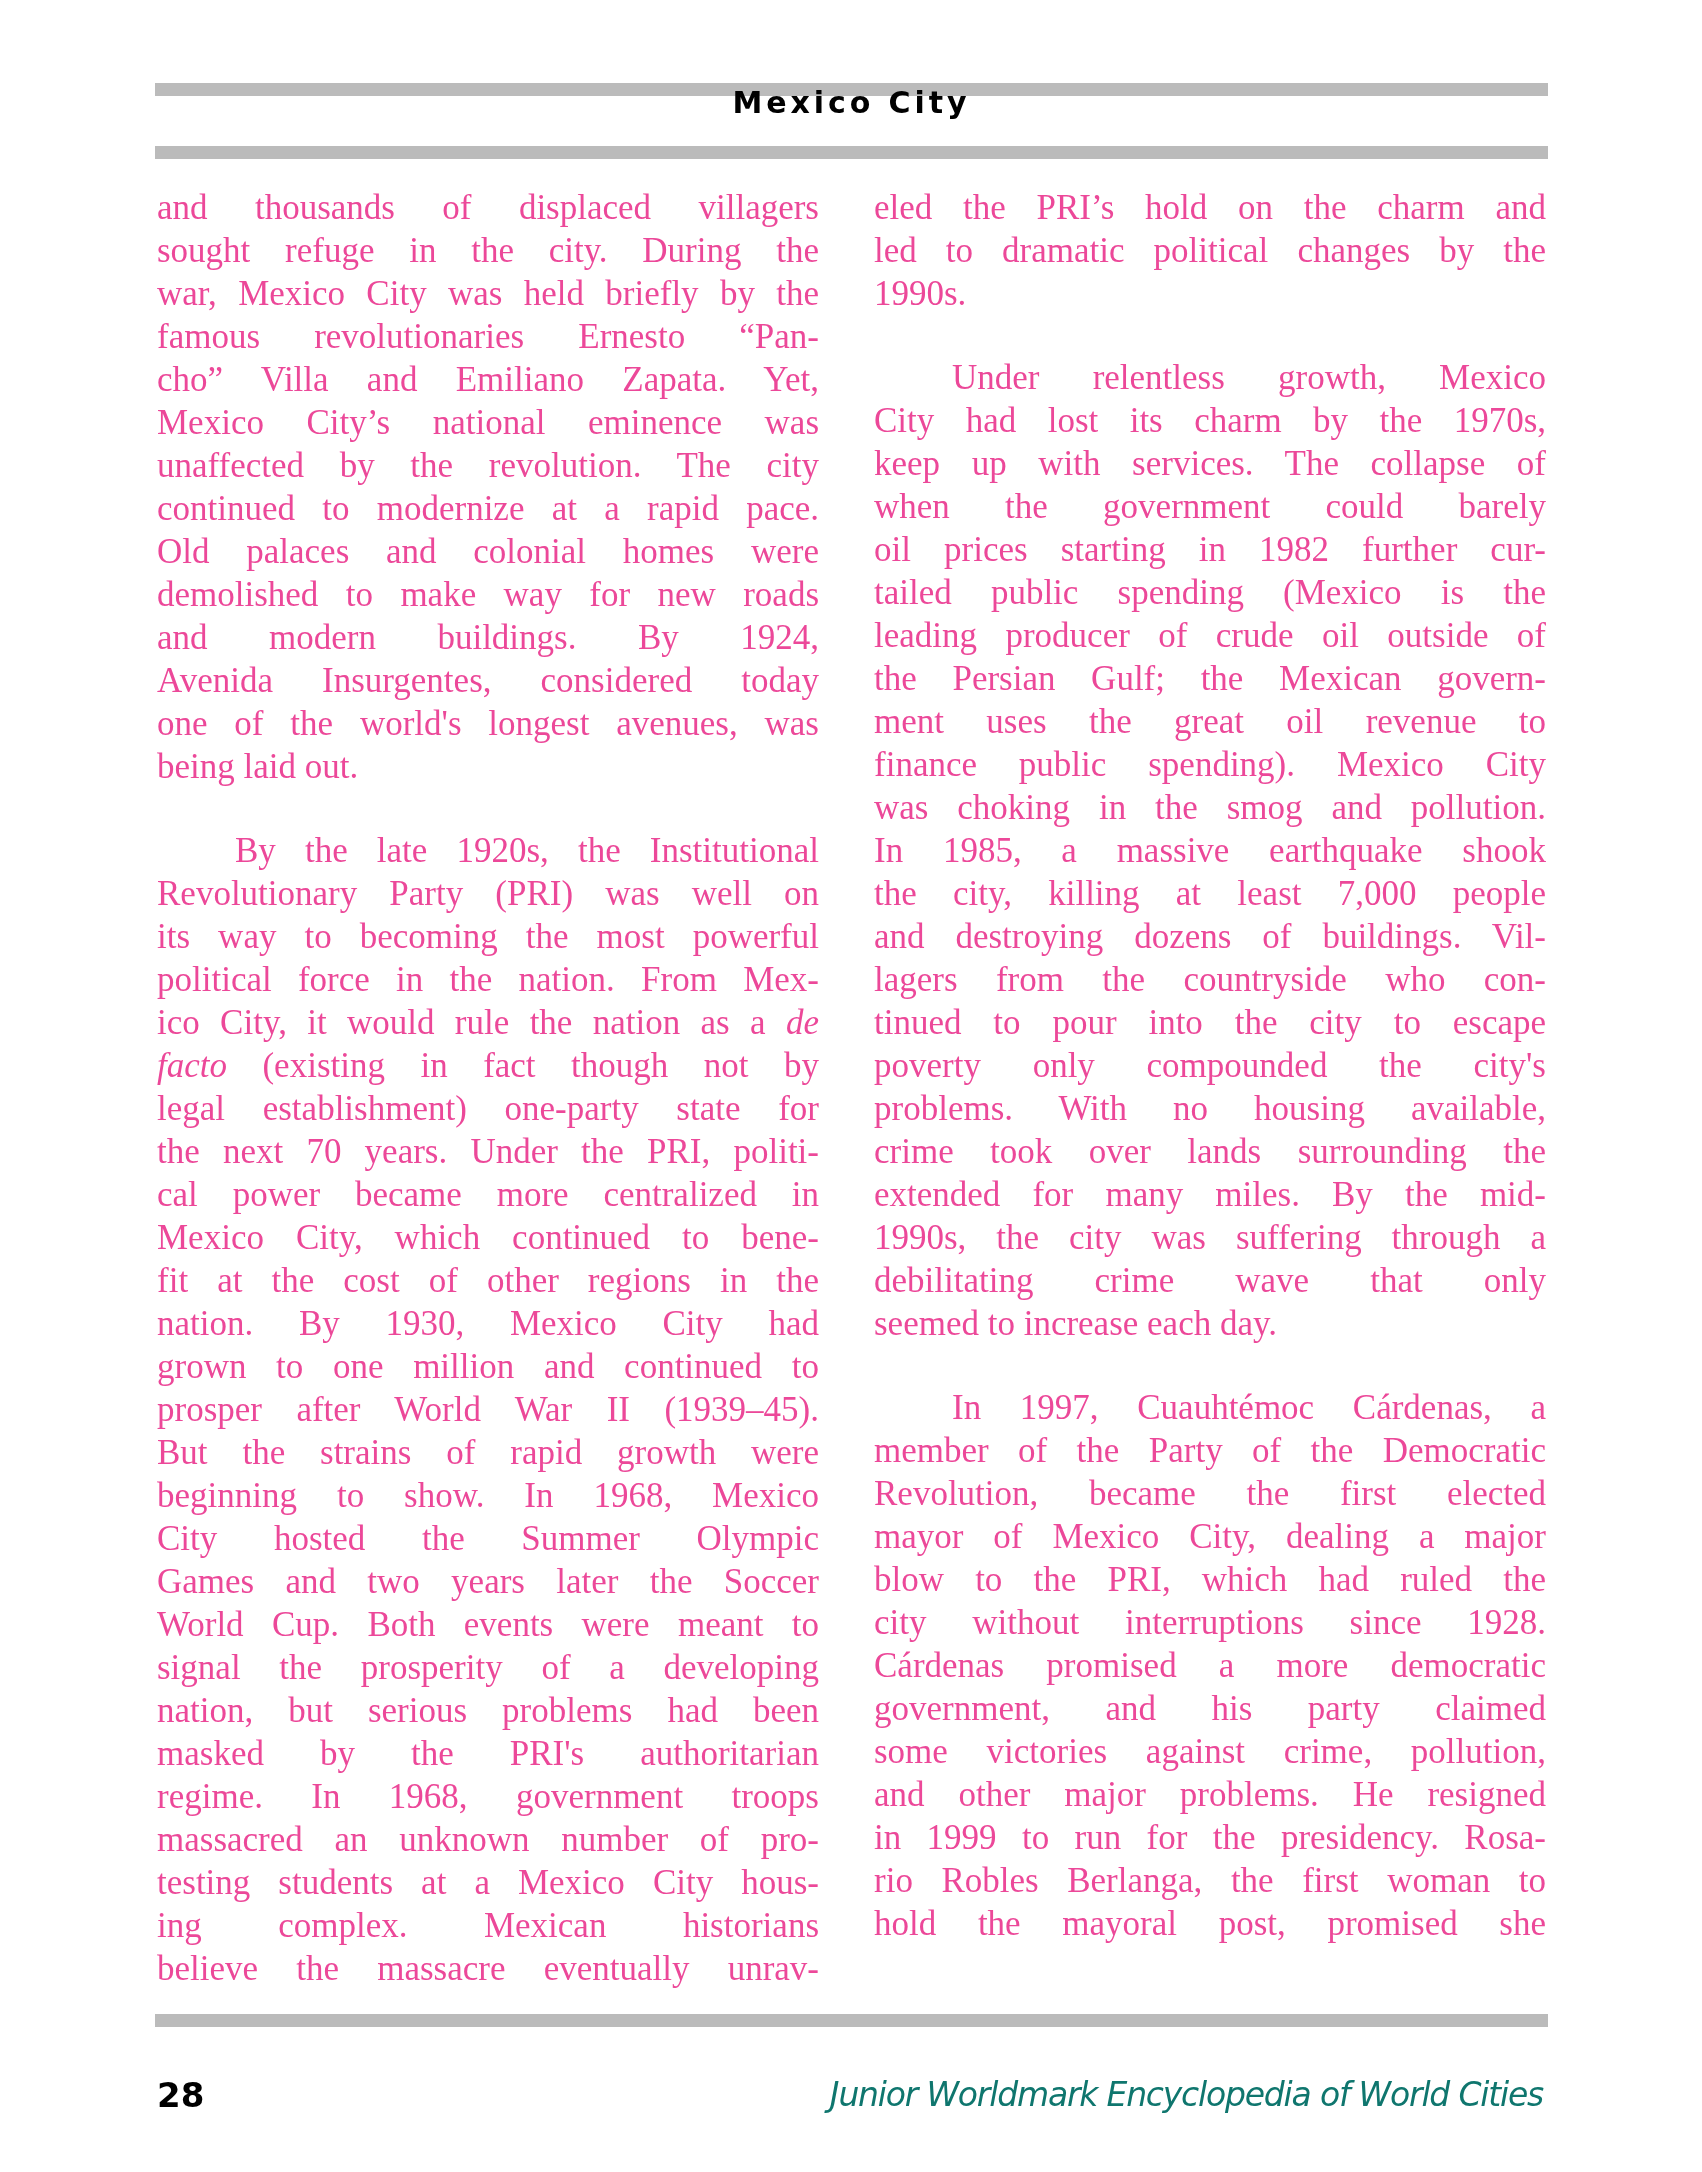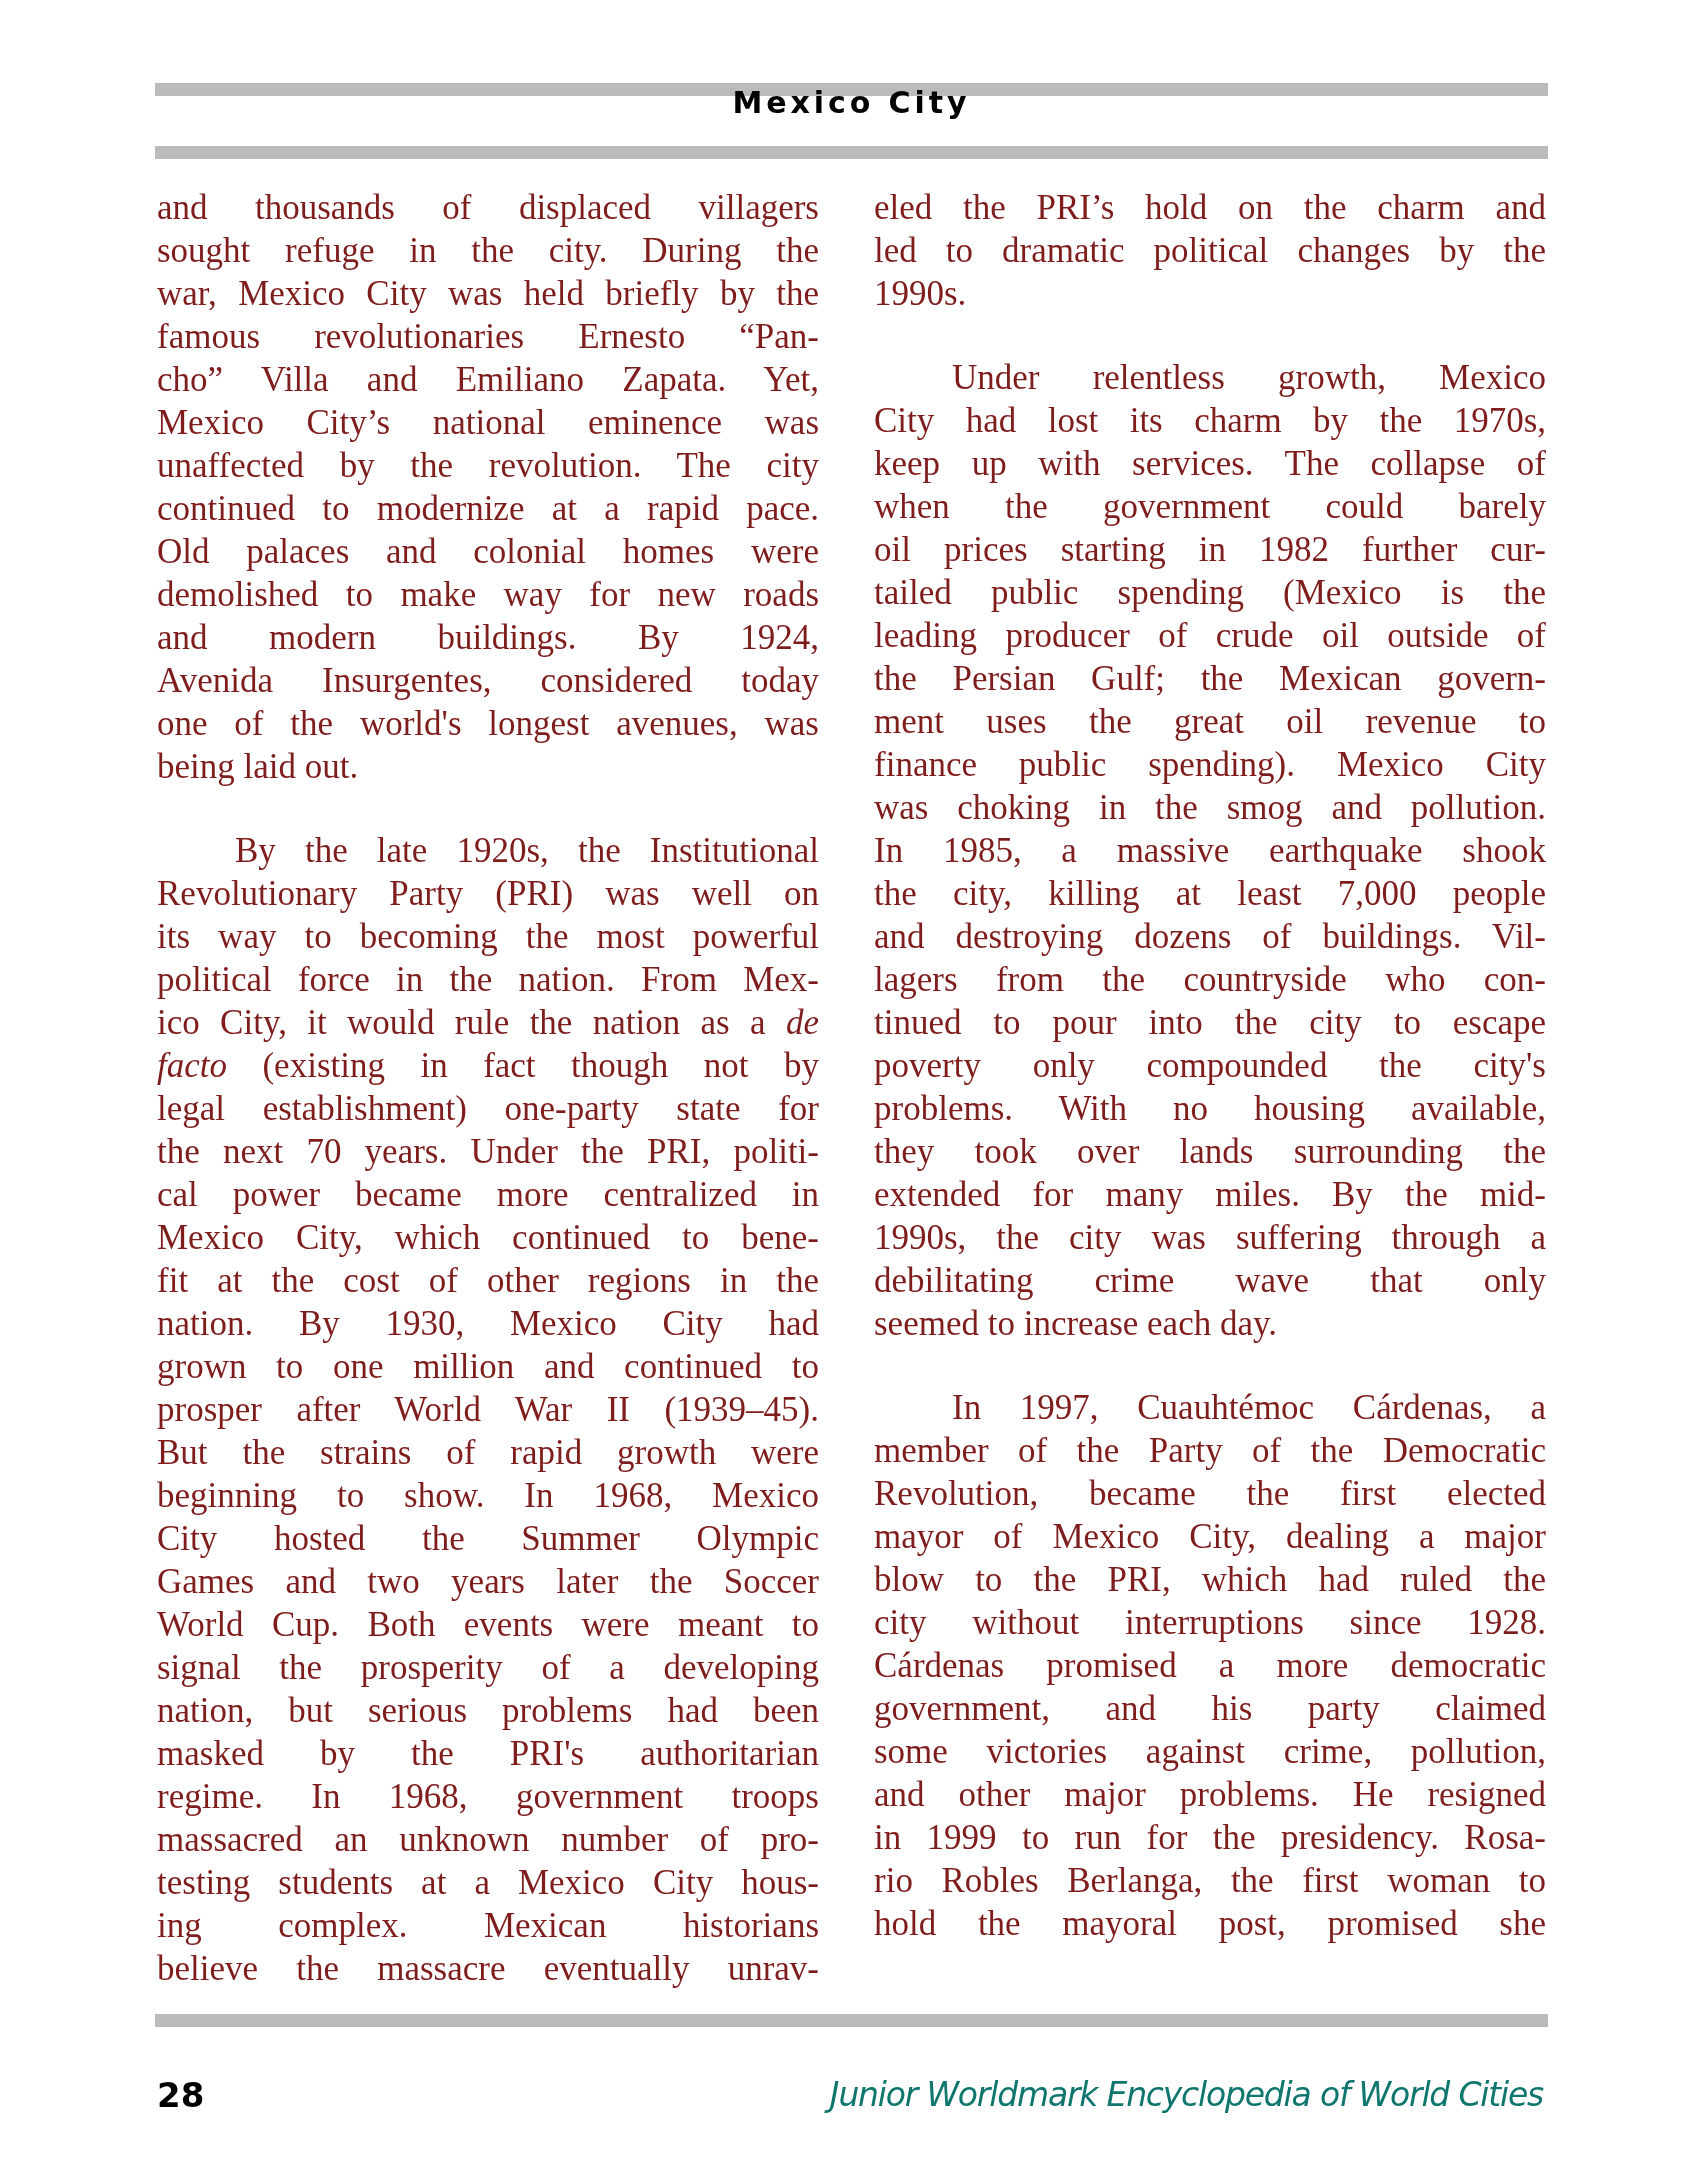--- a/index.html
+++ b/index.html
@@ -9,21 +9,21 @@
   #bar-top-2 { top: 146px; }
   #bar-bottom { top: 2014px; }
   .running-head {
     position: absolute; top: 82px; left: 155px; width: 1393px; height: 41px;
     text-align: center;
     font-family: "DejaVu Sans", sans-serif; font-weight: bold;
     font-size: 30px; letter-spacing: 3.9px; line-height: 41px; color: #000;
   }
   .column {
     position: absolute; top: 186px; width: 665px;
-    font-family: "Liberation Serif", serif; font-size: 35px; line-height: 43px; color: #7f1d1d;
+    font-family: "Liberation Serif", serif; font-size: 35px; line-height: 43px; color: #ec4899;
   }
   #col-left { left: 157px; width: 662px; }
   #col-right { left: 874px; width: 672px; }
   .line { display: block; white-space: nowrap; text-align: justify; text-align-last: justify; height: 43px; overflow: visible; }
   .line.last { text-align-last: left; }
   .line.indent { padding-left: 78px; }
   .para-gap { display: block; height: 41px; }
   .ital { font-style: italic; }
   .footer-num {
     position: absolute; top: 2073px; left: 157px;
@@ -110,21 +110,21 @@
     <span class="line">ment uses the great oil revenue to</span>
     <span class="line">finance public spending). Mexico City</span>
     <span class="line">was choking in the smog and pollution.</span>
     <span class="line">In 1985, a massive earthquake shook</span>
     <span class="line">the city, killing at least 7,000 people</span>
     <span class="line">and destroying dozens of buildings. Vil-</span>
     <span class="line">lagers from the countryside who con-</span>
     <span class="line">tinued to pour into the city to escape</span>
     <span class="line">poverty only compounded the city's</span>
     <span class="line">problems. With no housing available,</span>
-    <span class="line">they took over lands surrounding the</span>
+    <span class="line">crime took over lands surrounding the</span>
     <span class="line">extended for many miles. By the mid-</span>
     <span class="line">1990s, the city was suffering through a</span>
     <span class="line">debilitating crime wave that only</span>
     <span class="line last">seemed to increase each day.</span>
   </div>
   <span class="para-gap"></span>
   <div>
     <span class="line indent">In 1997, Cuauhtémoc Cárdenas, a</span>
     <span class="line">member of the Party of the Democratic</span>
     <span class="line">Revolution, became the first elected</span>

